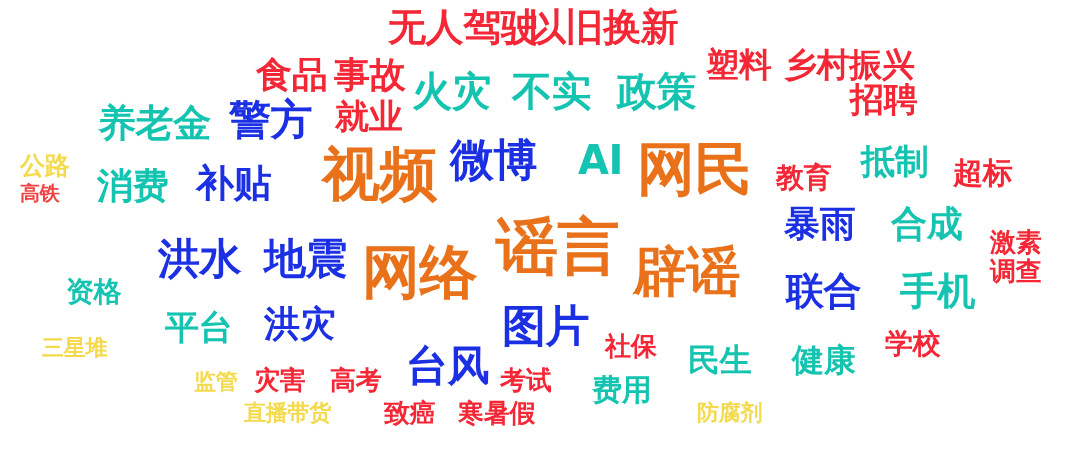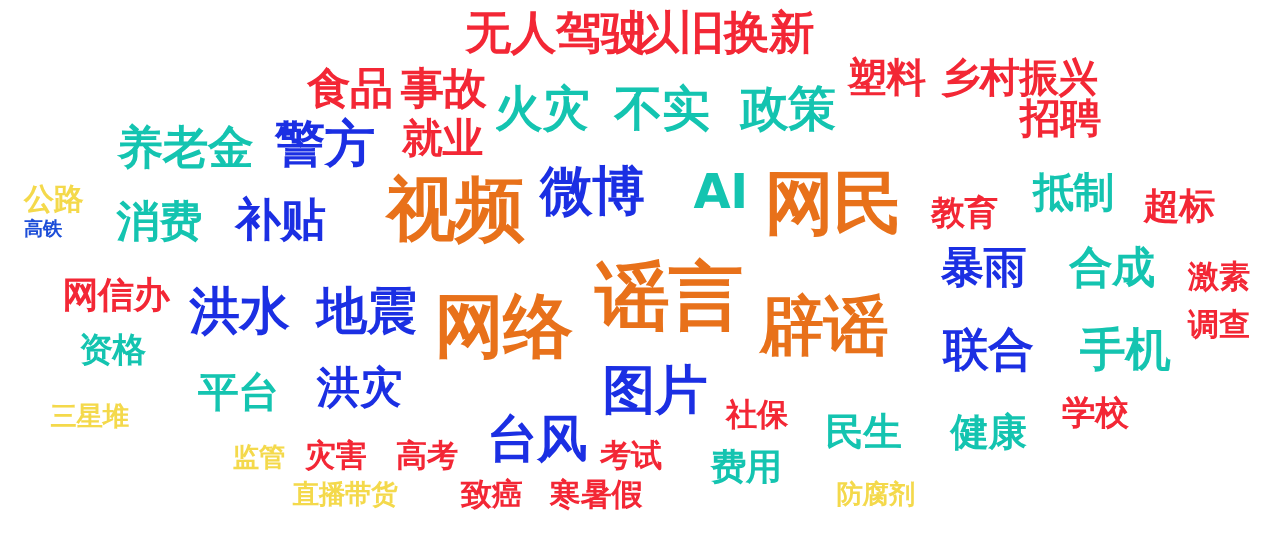--- a/index.html
+++ b/index.html
@@ -41,39 +41,38 @@
     <span class="word" style="left: 706px; top: 48px; font-size: 33px; color: rgb(243, 39, 53);">塑料</span>
     <span class="word" style="left: 784px; top: 48px; font-size: 33px; color: rgb(243, 39, 53);">乡村振兴</span>
     <span class="word" style="left: 412px; top: 71px; font-size: 40px; color: rgb(20, 196, 176);">火灾</span>
     <span class="word" style="left: 512px; top: 71px; font-size: 40px; color: rgb(20, 196, 176);">不实</span>
     <span class="word" style="left: 617px; top: 71px; font-size: 40px; color: rgb(20, 196, 176);">政策</span>
     <span class="word" style="left: 335px; top: 99px; font-size: 34px; color: rgb(243, 39, 53);">就业</span>
     <span class="word" style="left: 850px; top: 82px; font-size: 34px; color: rgb(243, 39, 53);">招聘</span>
     <span class="word" style="left: 98px; top: 104px; font-size: 38px; color: rgb(20, 196, 176);">养老金</span>
     <span class="word" style="left: 229px; top: 99px; font-size: 42px; color: rgb(27, 47, 227);">警方</span>
     <span class="word" style="left: 20px; top: 153px; font-size: 25px; color: rgb(244, 217, 75);">公路</span>
-    <span class="word" style="left: 20px; top: 183px; font-size: 16px; color: #1d4ed8;">高铁</span>
+    <span class="word" style="left: 20px; top: 183px; font-size: 20px; color: #ef4444;">高铁</span>
     <span class="word" style="left: 97px; top: 168px; font-size: 36px; color: rgb(20, 196, 176); text-align: right;">消费</span>
     <span class="word" style="left: 196px; top: 164px; font-size: 38px; color: rgb(27, 47, 227);">补贴</span>
     <span class="word" style="left: 322px; top: 145px; font-size: 58px; color: rgb(232, 113, 26);">视频</span>
     <span class="word" style="left: 450px; top: 138px; font-size: 44px; color: rgb(27, 47, 227);">微博</span>
     <span class="word" style="left: 578px; top: 140px; font-size: 40px; color: rgb(20, 196, 176);">AI</span>
     <span class="word" style="left: 637px; top: 140px; font-size: 58px; color: rgb(232, 113, 26);">网民</span>
     <span class="word" style="left: 776px; top: 164px; font-size: 28px; color: rgb(243, 39, 53);">教育</span>
     <span class="word" style="left: 861px; top: 144px; font-size: 34px; color: rgb(20, 196, 176);">抵制</span>
     <span class="word" style="left: 953px; top: 158px; font-size: 30px; color: rgb(243, 39, 53);">超标</span>
-    <span class="word" style="left: 52px; top: 232px; font-size: 30px; color: rgb(243, 39, 53);">网信办</span>
     <span class="word" style="left: 158px; top: 238px; font-size: 42px; color: rgb(27, 47, 227);">洪水</span>
     <span class="word" style="left: 264px; top: 238px; font-size: 42px; color: rgb(27, 47, 227);">地震</span>
     <span class="word" style="left: 362px; top: 243px; font-size: 58px; color: rgb(232, 113, 26);">网络</span>
     <span class="word" style="left: 496px; top: 216px; font-size: 62px; color: rgb(232, 113, 26);">谣言</span>
     <span class="word" style="left: 633px; top: 245px; font-size: 54px; color: rgb(232, 113, 26);">辟谣</span>
     <span class="word" style="left: 784px; top: 206px; font-size: 36px; color: rgb(27, 47, 227);">暴雨</span>
     <span class="word" style="left: 891px; top: 206px; font-size: 36px; color: rgb(20, 196, 176);">合成</span>
-    <span class="word" style="left: 990px; top: 218px; font-size: 26px; color: rgb(243, 39, 53);">激素</span>
+    <span class="word" style="left: 990px; top: 229px; font-size: 26px; color: rgb(243, 39, 53);">激素</span>
     <span class="word" style="left: 990px; top: 258px; font-size: 26px; color: rgb(243, 39, 53);">调查</span>
     <span class="word" style="left: 66px; top: 278px; font-size: 28px; color: rgb(20, 196, 176);">资格</span>
     <span class="word" style="left: 786px; top: 272px; font-size: 38px; color: rgb(27, 47, 227);">联合</span>
     <span class="word" style="left: 900px; top: 272px; font-size: 38px; color: rgb(20, 196, 176);">手机</span>
     <span class="word" style="left: 165px; top: 310px; font-size: 34px; color: rgb(20, 196, 176);">平台</span>
     <span class="word" style="left: 264px; top: 306px; font-size: 36px; color: rgb(27, 47, 227);">洪灾</span>
     <span class="word" style="left: 502px; top: 304px; font-size: 44px; color: rgb(27, 47, 227);">图片</span>
     <span class="word" style="left: 605px; top: 333px; font-size: 26px; color: rgb(243, 39, 53);">社保</span>
     <span class="word" style="left: 688px; top: 344px; font-size: 32px; color: rgb(20, 196, 176);">民生</span>
     <span class="word" style="left: 792px; top: 344px; font-size: 32px; color: rgb(20, 196, 176);">健康</span>

